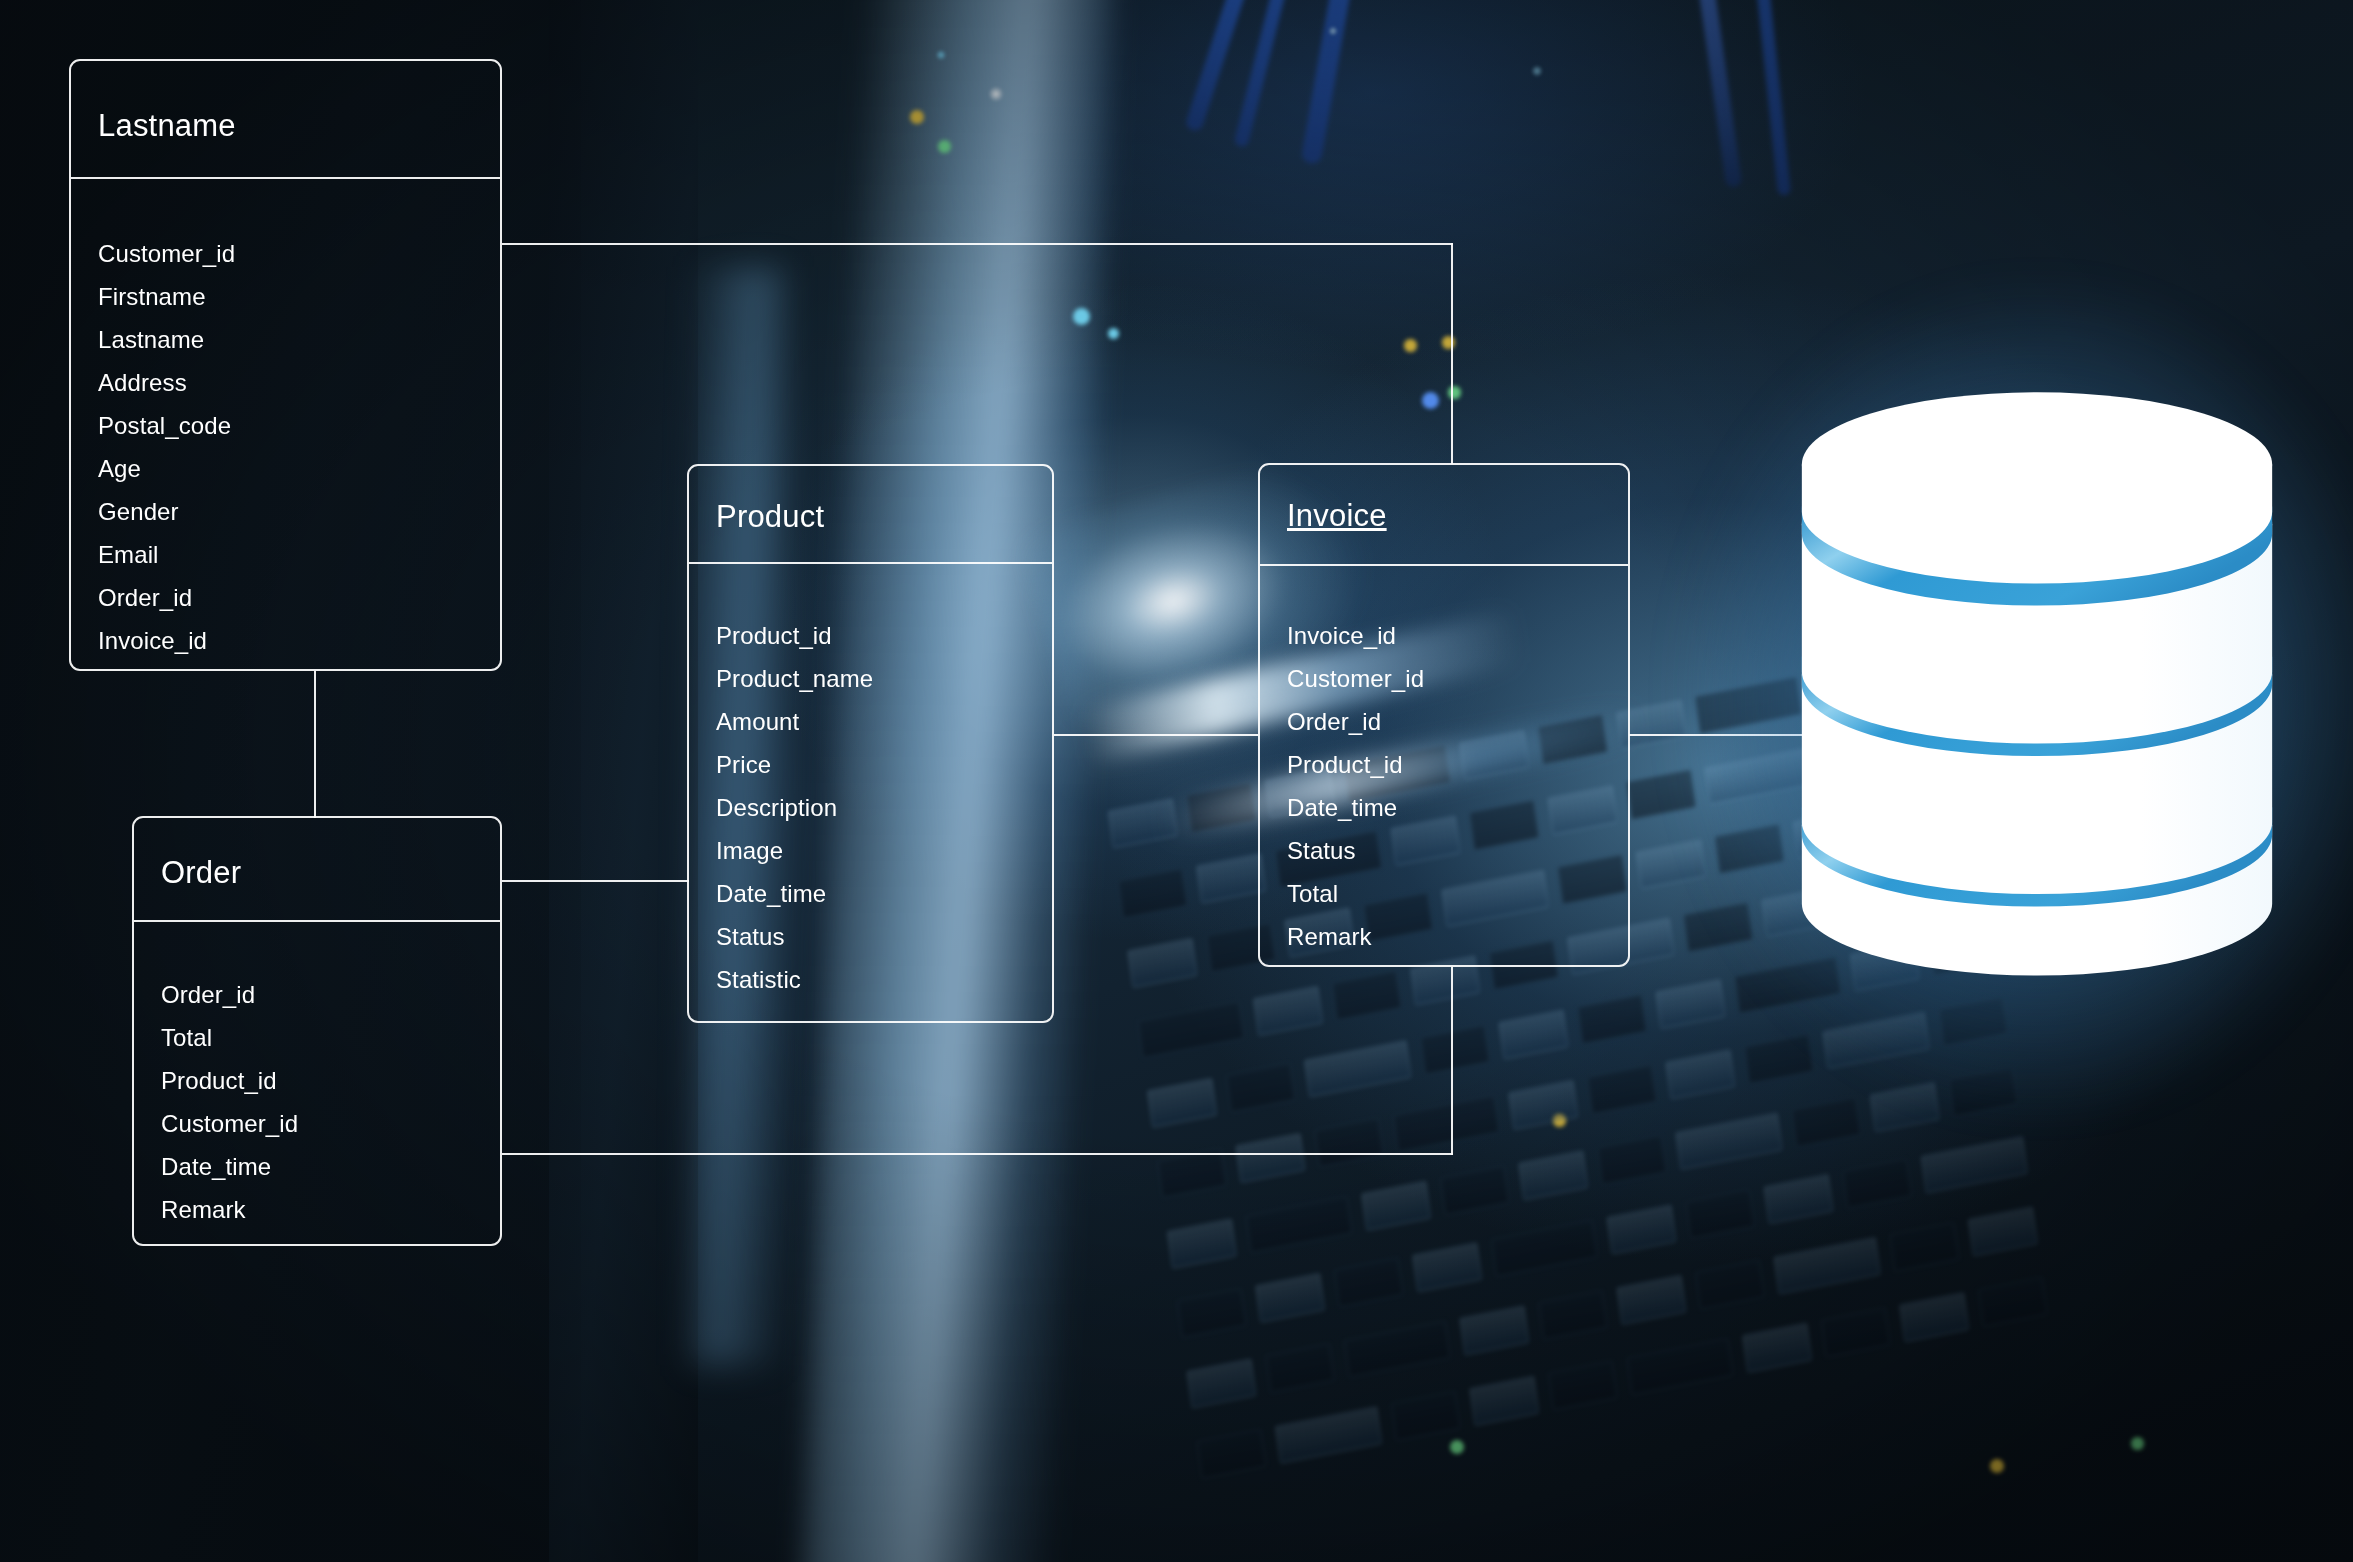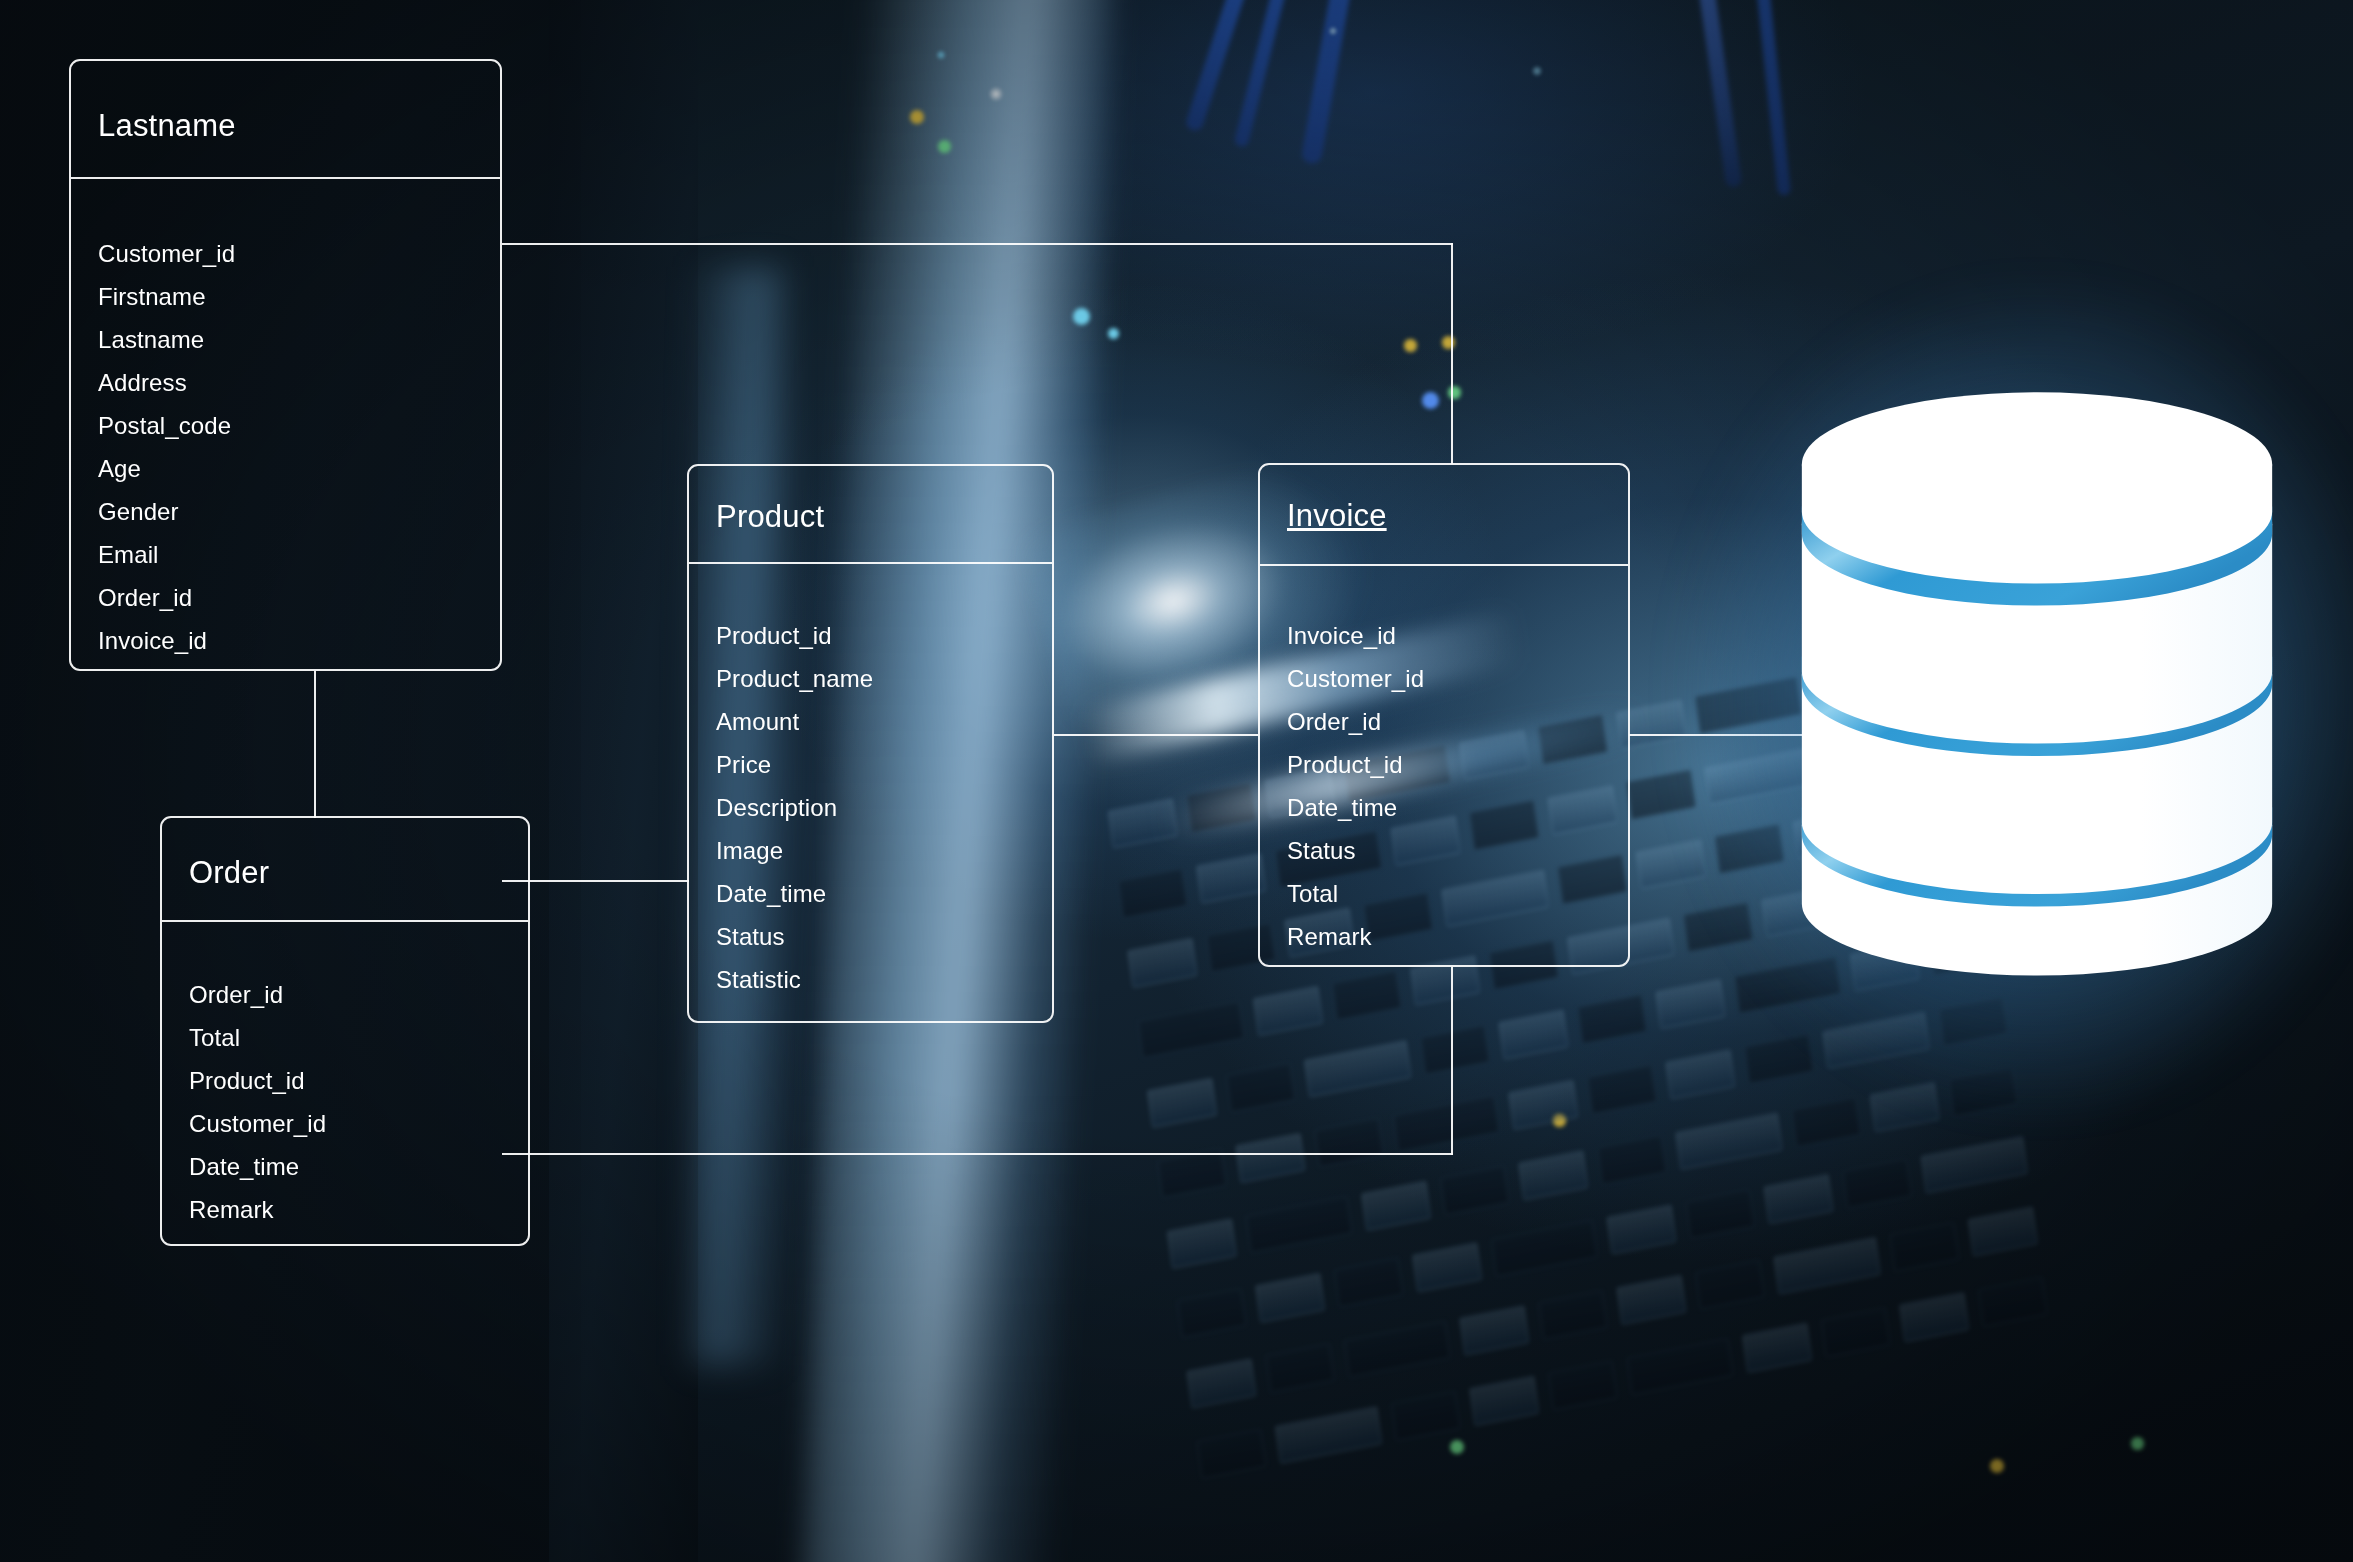--- a/index.html
+++ b/index.html
@@ -367,21 +367,21 @@
       <div>Address</div>
       <div>Postal_code</div>
       <div>Age</div>
       <div>Gender</div>
       <div>Email</div>
       <div>Order_id</div>
       <div>Invoice_id</div>
     </div>
   </div>
 
-  <div class="entity" style="left:132px; top:816px; width:370px; height:430px;margin-left:28px;">
+  <div class="entity" style="left:132px; top:816px; width:370px; height:430px;">
     <div class="ent-title" style="position:absolute; left:27px; top:39px;">Order</div>
     <div class="ent-divider" style="top:102px;"></div>
     <div class="ent-fields" style="left:27px; top:155px;">
       <div>Order_id</div>
       <div>Total</div>
       <div>Product_id</div>
       <div>Customer_id</div>
       <div>Date_time</div>
       <div>Remark</div>
     </div>

